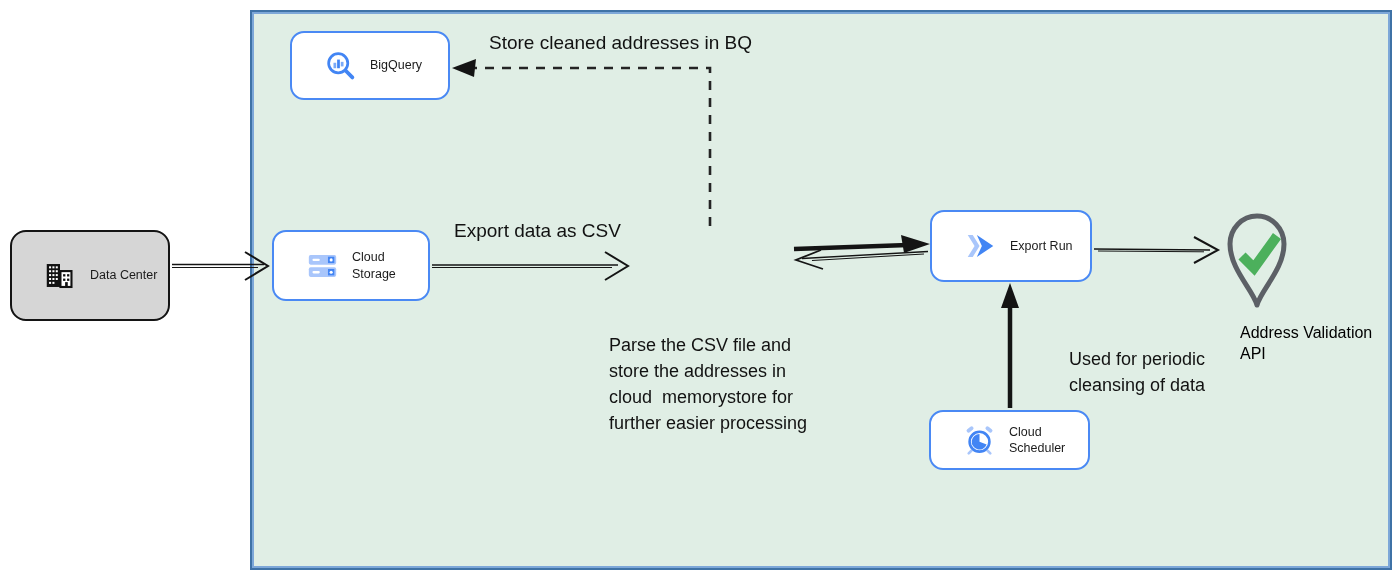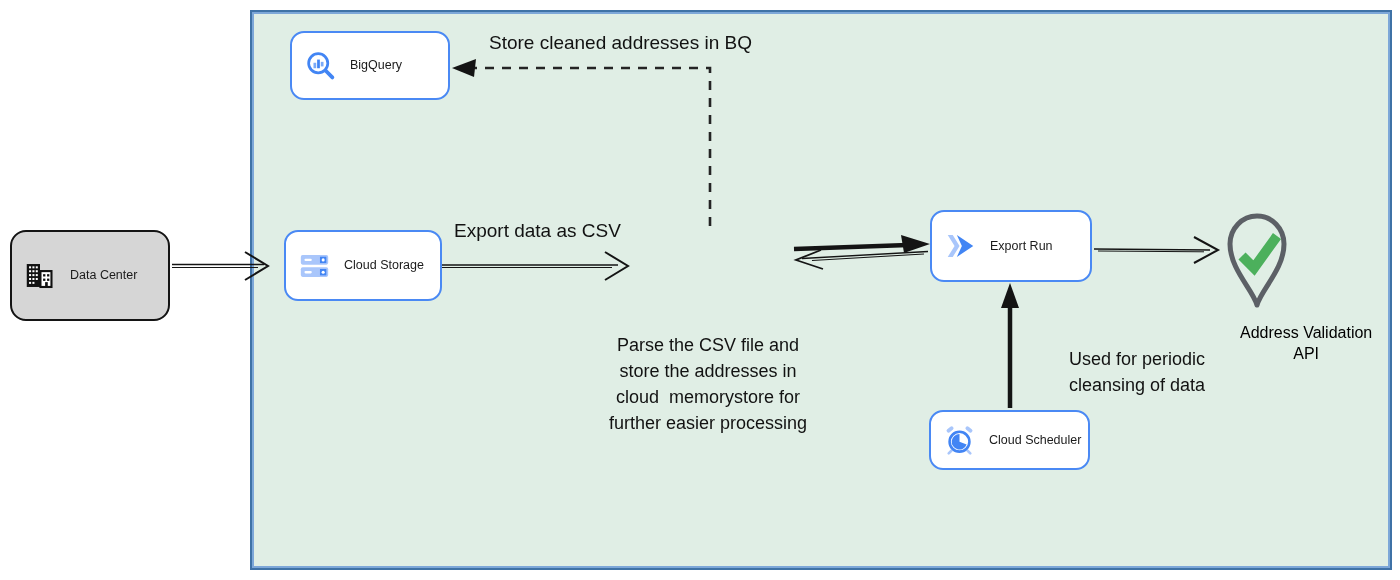--- a/index.html
+++ b/index.html
@@ -1,27 +1,27 @@
 <!DOCTYPE html>
 <html><head>
 <meta charset="utf-8">
 <style>
   html,body{margin:0;padding:0;background:#ffffff;}
   .stage{
     position:relative;width:1400px;height:580px;overflow:hidden;
-    font-family:"Liberation Sans", sans-serif;color:#141414;text-align:center;
+    font-family:"Liberation Sans", sans-serif;color:#141414;
   }
   .container-box{
     position:absolute;left:250px;top:10px;width:1142px;height:560px;
     background:#e0eee5;border:2px solid #3f72a6;
     box-shadow:inset 0 0 0 2px #7da7d8;box-sizing:border-box;
   }
   .node{
     position:absolute;background:#ffffff;border:2.5px solid #4a89f4;border-radius:14px;
-    display:flex;align-items:center;box-sizing:border-box;padding-left:12px;gap:14px;
+    display:flex;align-items:center;box-sizing:border-box;padding-left:32px;gap:14px;
   }
   .node.datacenter{background:#d6d6d6;border:2.5px solid #141414;border-radius:16px;}
   .node-label{font-size:12.5px;line-height:1.3;color:#1b1b1b;white-space:pre-line;}
   .node-icon{display:flex;align-items:center;justify-content:center;width:32px;flex:0 0 auto;}
   .note{position:absolute;font-size:18px;line-height:26px;color:#121212;white-space:pre-wrap;}
   .note.title{font-size:19px;line-height:24px;}
   .api-label{position:absolute;font-size:16px;line-height:21px;color:#000000;white-space:pre-wrap;}
   svg.arrows{position:absolute;left:0;top:0;width:1400px;height:580px;pointer-events:none;}
   .pin{position:absolute;left:1219px;top:206px;}
 </style>
@@ -124,21 +124,21 @@
         <circle cx="14.5" cy="14.5" r="10.5" fill="#fff" stroke="#4285f4" stroke-width="3"></circle>
         <rect x="9.3" y="14" width="3" height="6" fill="#7baaf7"></rect>
         <rect x="13.3" y="10.5" width="3" height="9.5" fill="#4285f4"></rect>
         <rect x="17.3" y="13" width="3" height="5" fill="#7baaf7"></rect>
         <path d="M22.5,22.5 L30,30" stroke="#4285f4" stroke-width="4.2" stroke-linecap="round"></path>
       </svg>
     </span>
     <span class="node-label">BigQuery</span>
   </div>
 
-  <div class="node" style="left:272px;top:230px;width:158px;height:71px;margin-left:12px;">
+  <div class="node" style="left:272px;top:230px;width:158px;height:71px;">
     <span class="node-icon">
       <svg viewBox="0 0 34 30" width="31" height="28">
         <rect x="2" y="3" width="30" height="10.5" rx="2" fill="#a9c6fb"></rect>
         <rect x="23" y="4.8" width="7" height="7" fill="#4285f4"></rect>
         <rect x="6" y="7" width="8" height="2.6" rx="1.2" fill="#fff"></rect>
         <circle cx="26.5" cy="8.3" r="1.7" fill="#fff"></circle>
         <rect x="2" y="16.5" width="30" height="10.5" rx="2" fill="#a9c6fb"></rect>
         <rect x="23" y="18.3" width="7" height="7" fill="#4285f4"></rect>
         <rect x="6" y="20.5" width="8" height="2.6" rx="1.2" fill="#fff"></rect>
         <circle cx="26.5" cy="21.8" r="1.7" fill="#fff"></circle>

